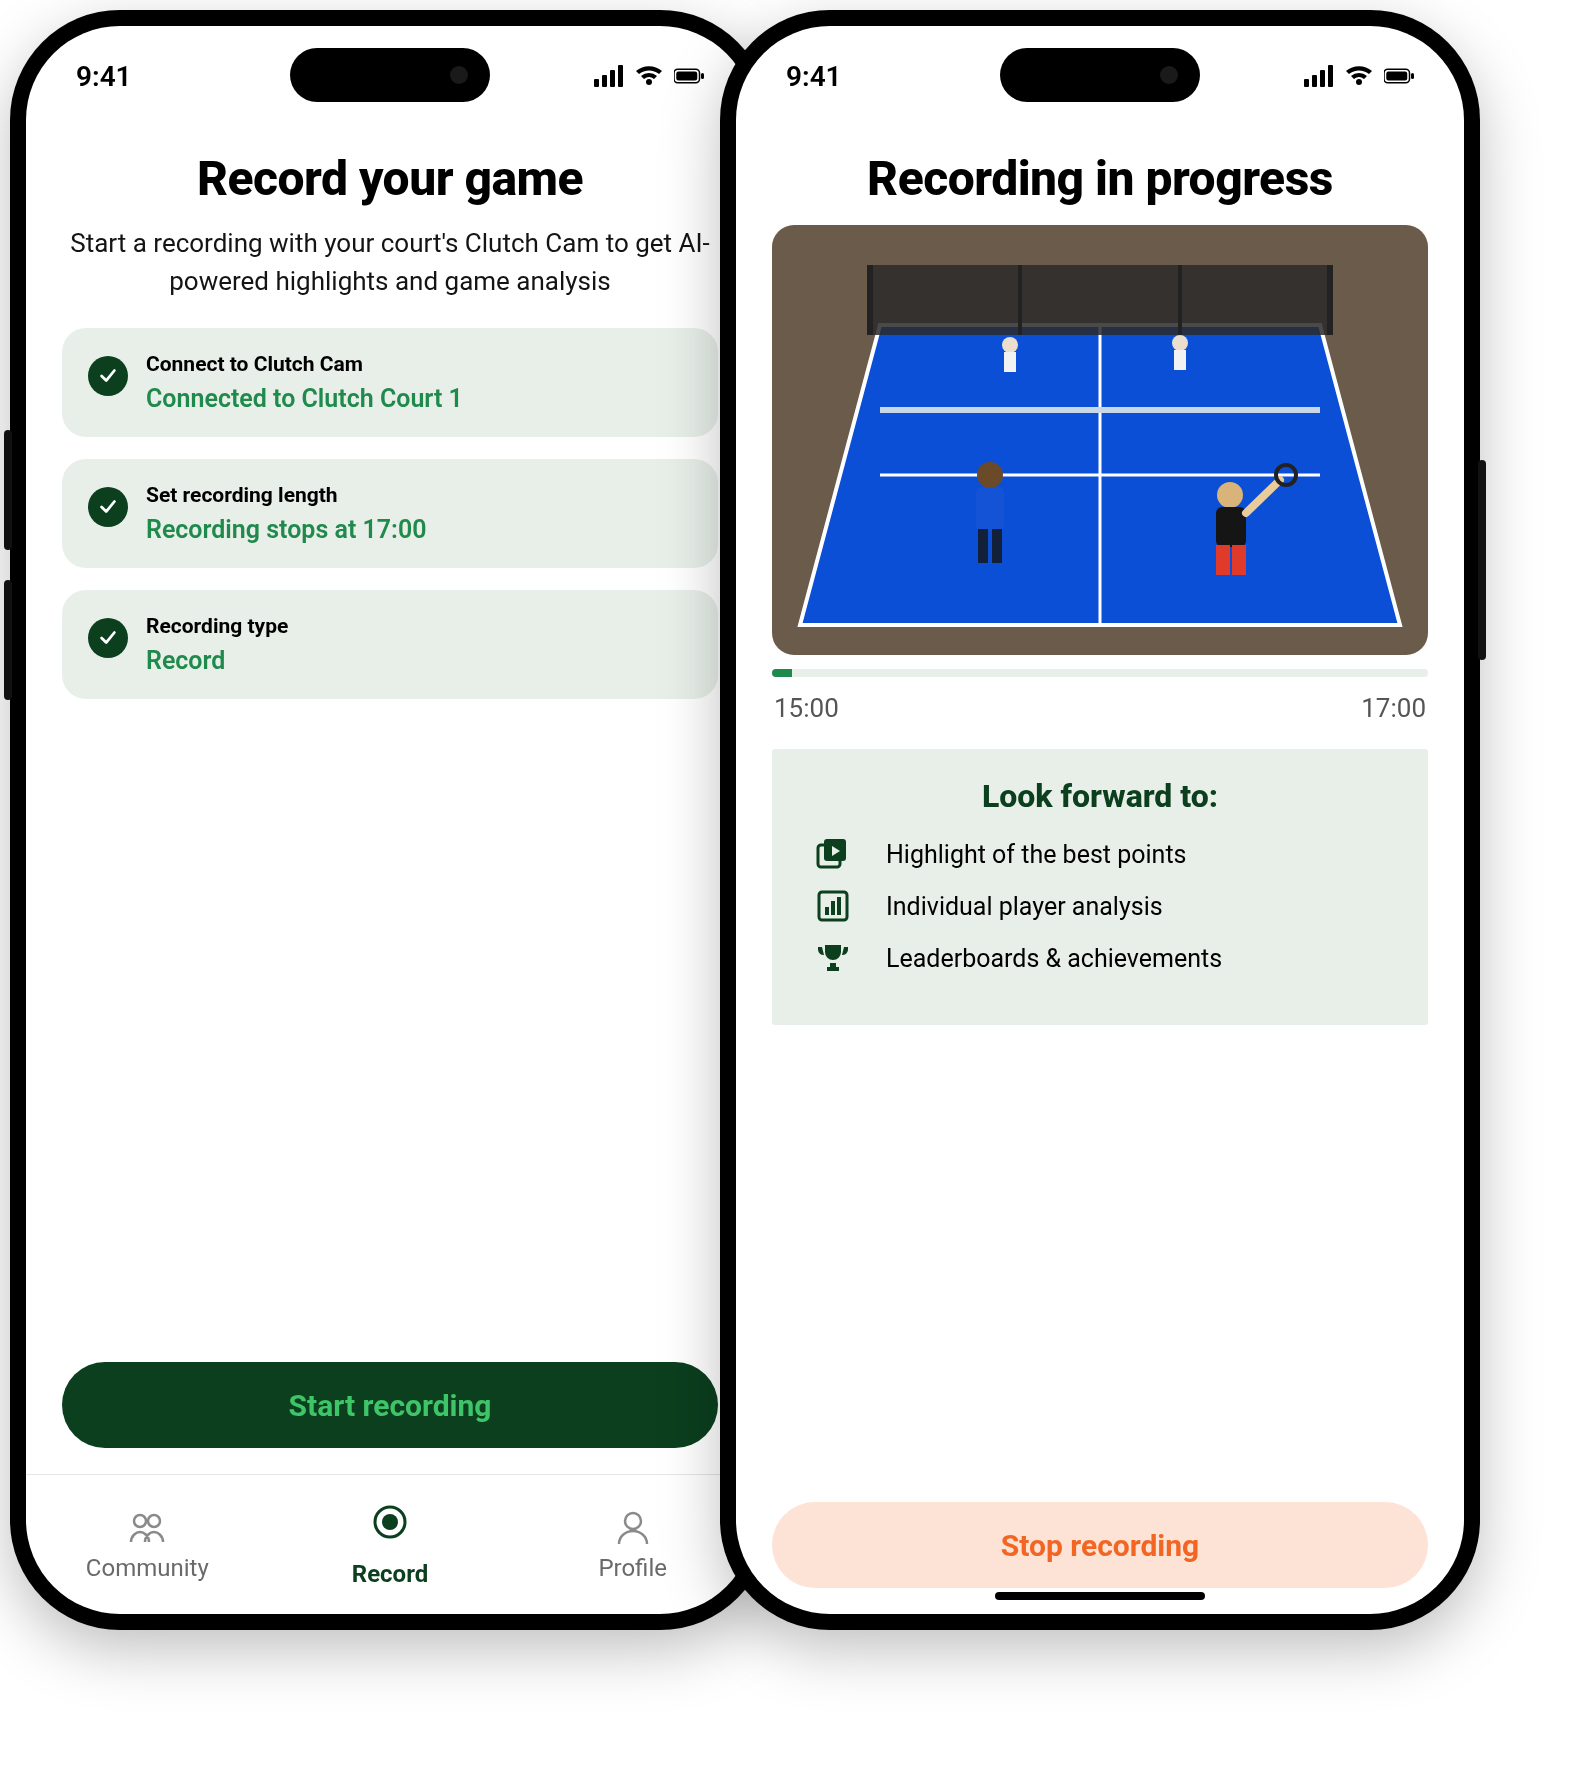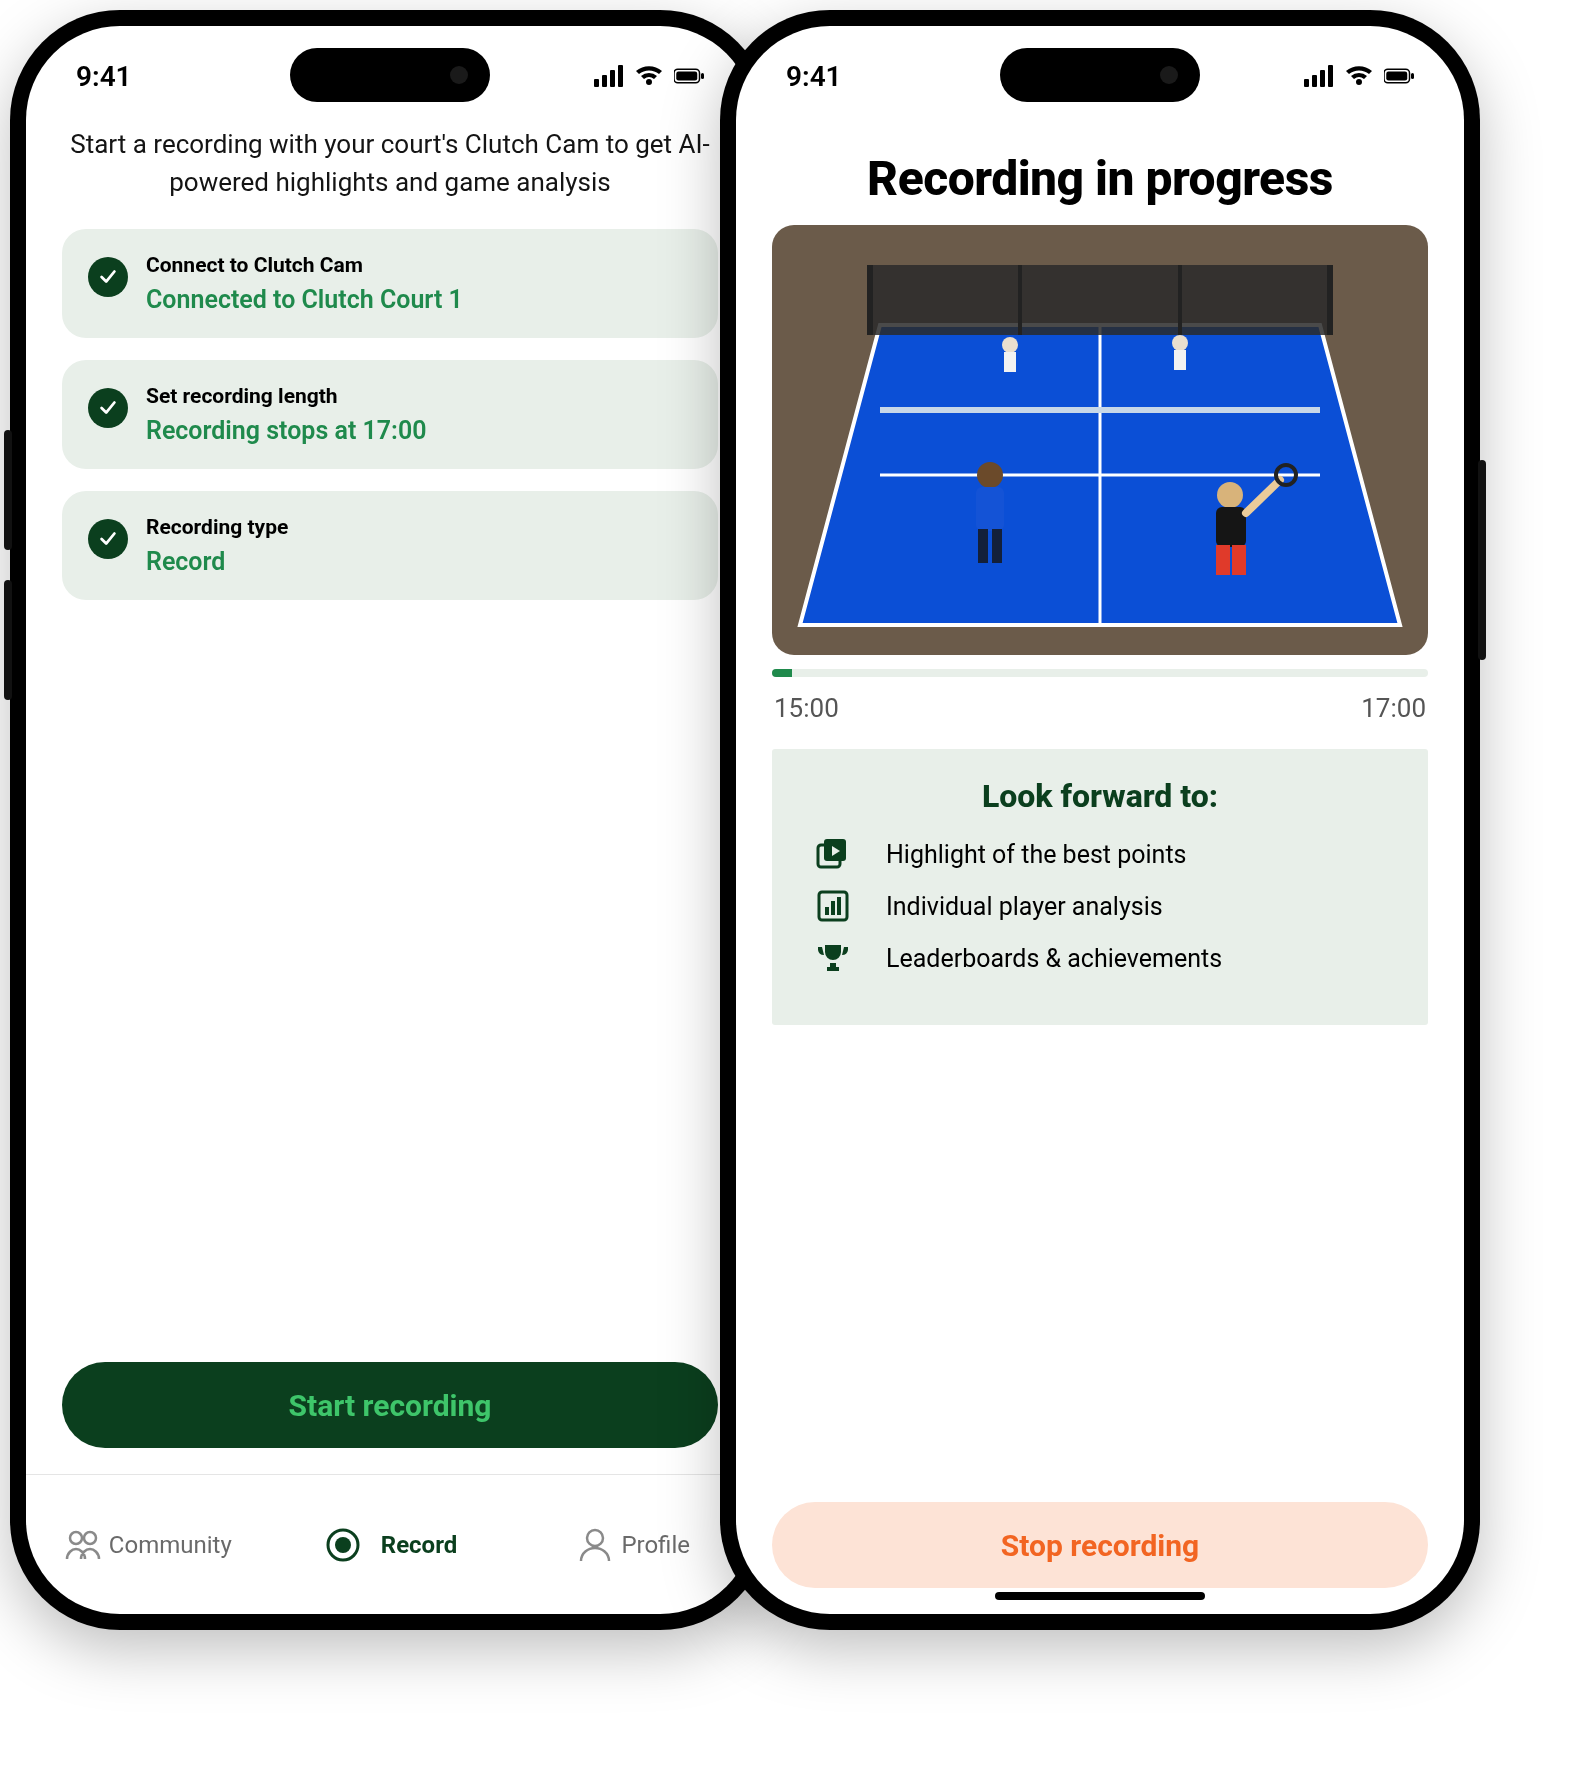--- a/index.html
+++ b/index.html
@@ -103,21 +103,21 @@
     cursor: pointer;
   }
   .big-btn.start { background: var(--dark-green); color: var(--bright-green); }
   .big-btn.stop  { background: var(--light-orange-bg); color: var(--orange); }
 
   .tabbar {
     height: 140px; border-top: 1px solid #e5e5e5;
     display:flex;
   }
   .tab {
-    flex:1; display:flex; flex-direction:row; align-items:center; justify-content:center;
+    flex:1; display:flex; flex-direction:column; align-items:center; justify-content:center;
     gap:6px; font-size: 24px; color: var(--text-muted); cursor:pointer;
   }
   .tab.active { color: var(--dark-green); font-weight:700;gap:18px; }
   .tab svg { width:40px; height:40px; }
 
   
   .video {
     width:100%; height:430px; border-radius:22px; overflow:hidden;
     margin-bottom: 14px; position:relative;
   }
@@ -168,20 +168,21 @@
           </svg>
         <svg viewBox="0 0 40 22">
             <rect x="0" y="2" width="34" height="18" rx="5" fill="none" stroke="#000" stroke-width="2"></rect>
             <rect x="3" y="5" width="28" height="12" rx="3" fill="#000"></rect>
             <rect x="36" y="7" width="4" height="8" rx="2" fill="#000"></rect>
           </svg>
       </div>
     </div>
 
     <div class="content">
+      <h1 class="title">Record your game</h1>
       <p class="subtitle">Start a recording with your court's Clutch Cam to get AI-powered highlights and game analysis</p>
 
       <div class="card">
         <div class="check">
           <svg viewBox="0 0 24 24">
               <path d="M5 12l5 5 9-11" stroke="#fff" stroke-width="3" fill="none" stroke-linecap="round" stroke-linejoin="round"></path>
             </svg>
         </div>
         <div class="card-body">
           <div class="card-title">Connect to Clutch Cam</div>

